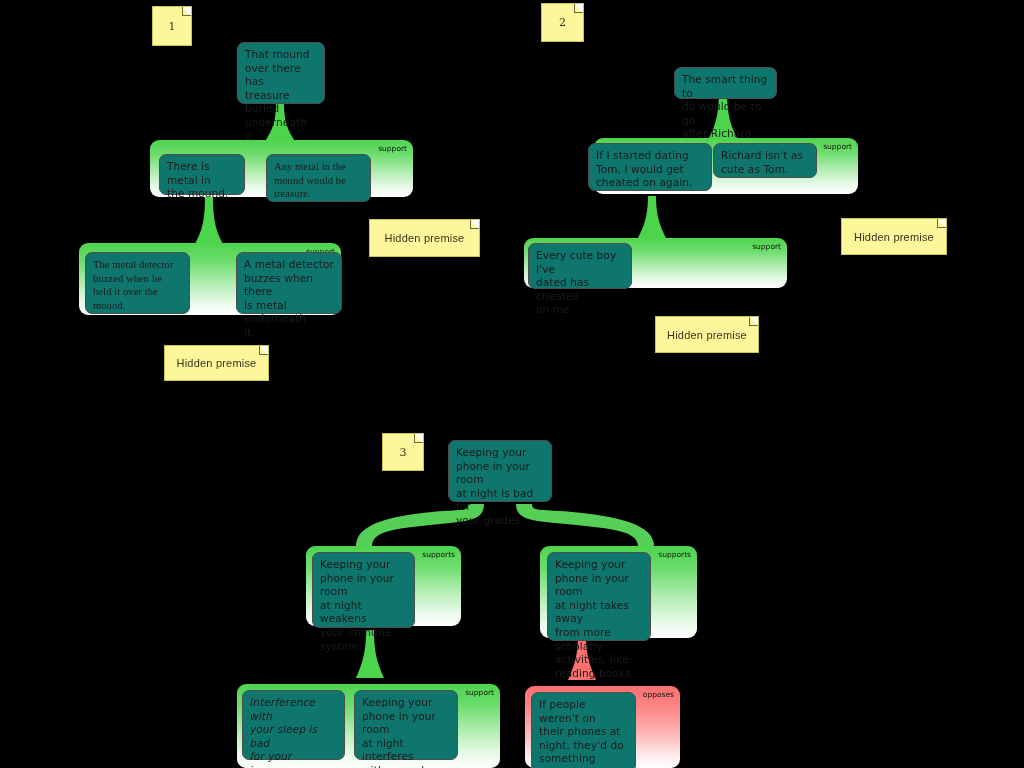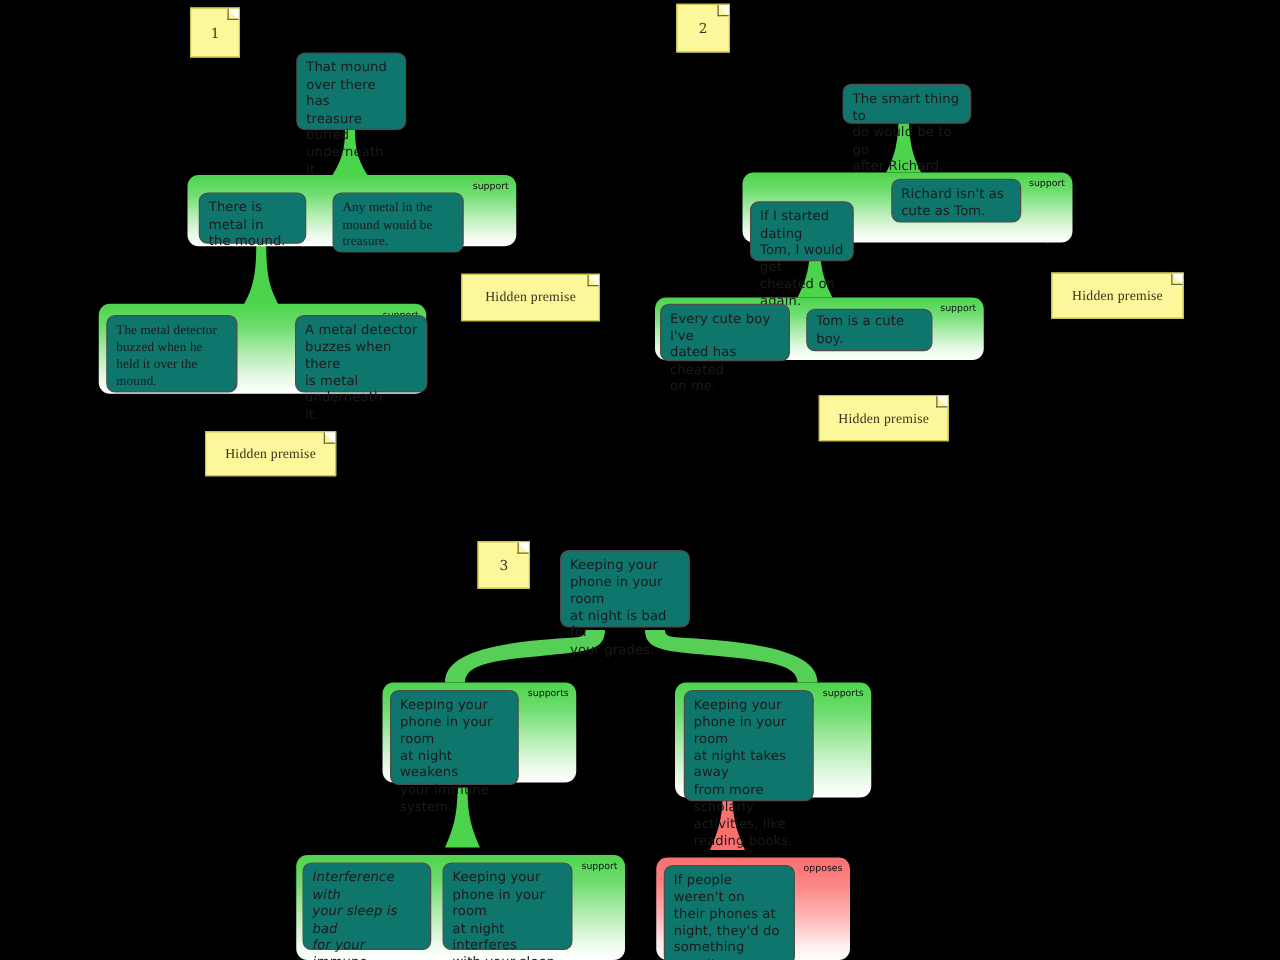--- a/index.html
+++ b/index.html
@@ -100,21 +100,21 @@
     border-bottom: 1px solid #6b6840;
     transform: skewX(0deg);
     box-sizing: border-box;
     background: transparent;
   }
   .note-number {
     font-family: "DejaVu Serif", serif;
     font-size: 11px;
   }
   .note-hidden {
-    font-family: Liberation Serif, serif;
+    font-family: Liberation Sans, sans-serif;
     font-size: 11px;
     letter-spacing: 0.2px;
   }
 </style>
 </head>
 <body>
 
 <div id="canvas">
 
   <svg id="connectors" viewBox="0 0 1024 768">
@@ -192,33 +192,32 @@
     <span class="fold-edge"></span>
   </div>
 
   <div class="claim" style="left:674px; top:43px; width:103px; height:32px;margin-top:24px;">The smart thing to
 do would be to go
 after Richard.</div>
 
   <div class="group support" style="left:594px; top:138px; width:264px; height:56px;">
     <span class="group-label">support</span>
   </div>
-  <div class="claim" style="left:600px; top:143px; width:83px; height:48px;margin-top:18px;">If I started dating
+  <div class="claim" style="left:588px; top:143px; width:124px; height:48px;">If I started dating
 Tom, I would get
 cheated on again.</div>
   <div class="claim" style="left:713px; top:143px; width:104px; height:35px;">Richard isn't as
 cute as Tom.</div>
 
   <div class="group support" style="left:524px; top:238px; width:263px; height:50px;">
     <span class="group-label">support</span>
   </div>
   <div class="claim" style="left:528px; top:243px; width:104px; height:46px;">Every cute boy I've
 dated has cheated
 on me.</div>
-  <div class="claim" style="left:645px; top:247px; width:101px; height:34px; display:flex; align-items:center;">Tom is a cute boy.</div>
 
   <div class="note" style="left:841px; top:218px; width:106px; height:37px;">
     <span class="note-hidden">Hidden premise</span>
     <span class="fold"></span>
     <span class="fold-edge"></span>
   </div>
   <div class="note" style="left:655px; top:316px; width:104px; height:37px;">
     <span class="note-hidden">Hidden premise</span>
     <span class="fold"></span>
     <span class="fold-edge"></span>

